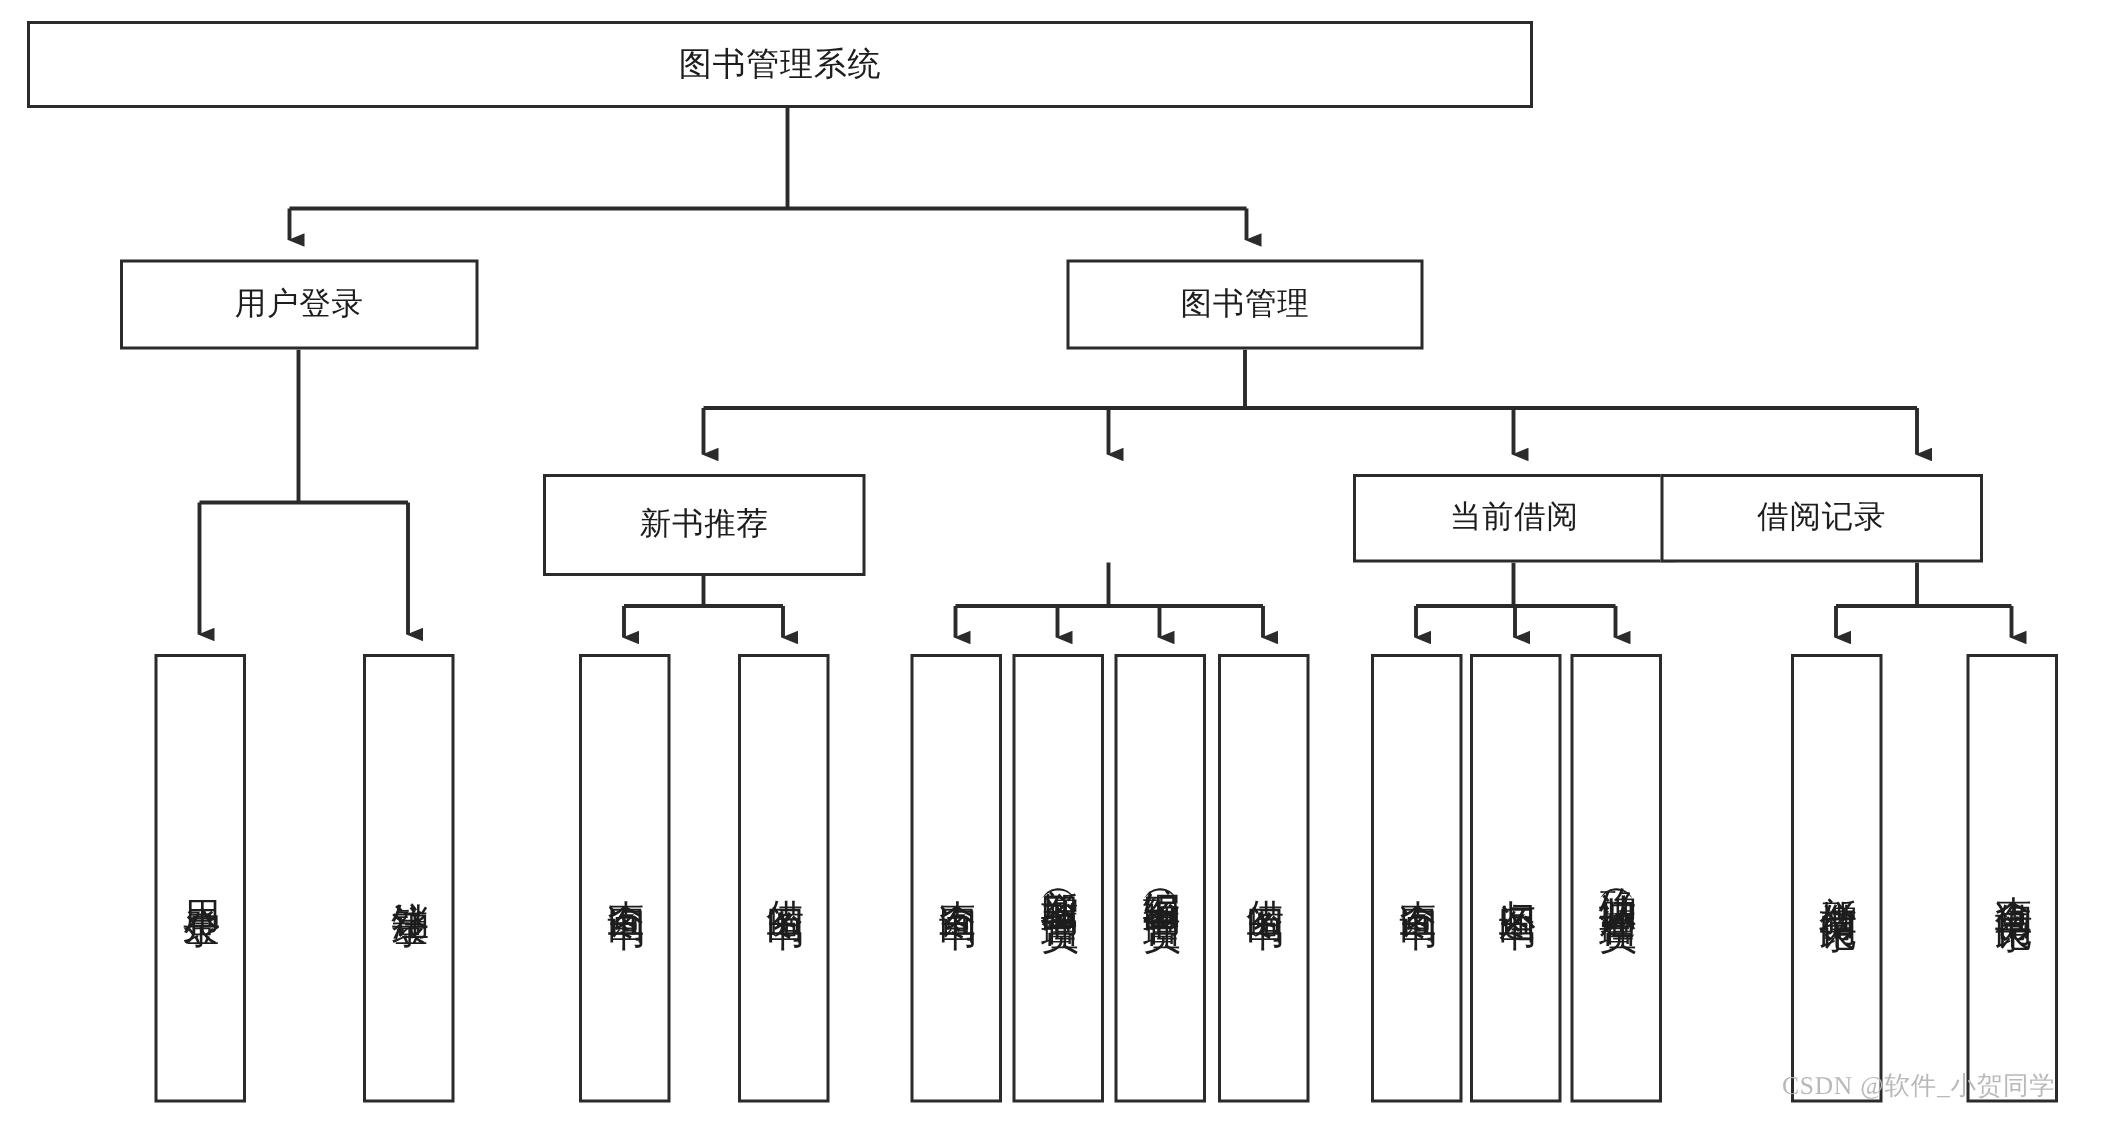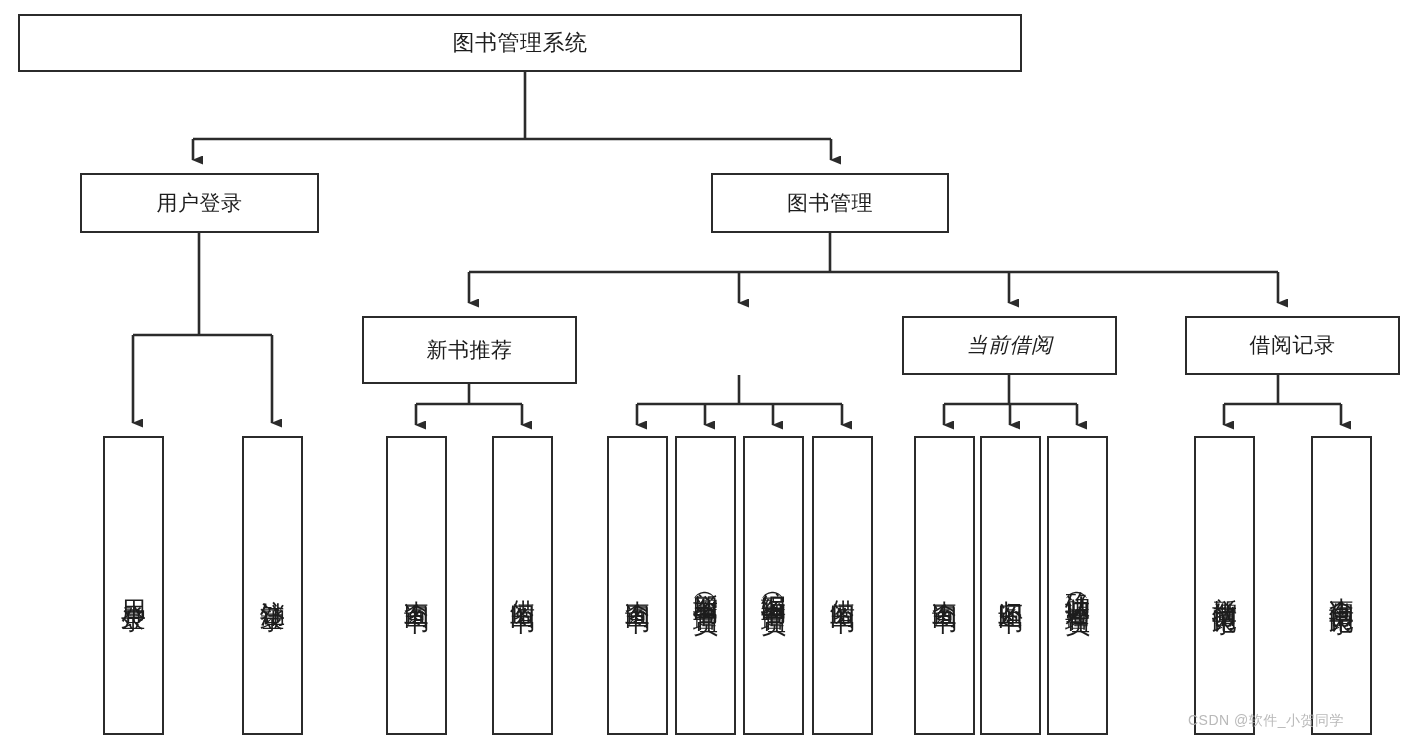--- a/index.html
+++ b/index.html
@@ -57,25 +57,25 @@
     writing-mode: vertical-rl;
     text-orientation: upright;
     font-size: 25px;
     letter-spacing: 3px;
     line-height: 1;
   }
   .watermark {
     position: absolute;
     left: 1188px;
     top: 712px;
-    font-size: 14px;
+    font-size: 17px;
     color: #b9b9b9;
     letter-spacing: 0.5px;
     white-space: nowrap;
-    font-family: Liberation Sans, sans-serif;
+    font-family: Liberation Serif, serif;
   }
 </style>
 </head>
 <body>
 
 <div id="diagram-root">
 
   <svg class="edges" viewBox="0 0 1405 747" xmlns="http://www.w3.org/2000/svg">
     <defs>
       <marker id="arrowhead" markerWidth="9" markerHeight="11" refX="4.5" refY="10" orient="auto" markerUnits="userSpaceOnUse">
@@ -133,24 +133,24 @@
   <div class="node horiz" style="left:80px; top:173px; width:239px; height:60px;">
     <span class="label">用户登录</span>
   </div>
   <div class="node horiz" style="left:711px; top:173px; width:238px; height:60px;">
     <span class="label">图书管理</span>
   </div>
 
   <div class="node horiz" style="left:362px; top:316px; width:215px; height:68px;">
     <span class="label">新书推荐</span>
   </div>
-  <div class="node horiz" style="left:902px; top:316px; width:215px; height:59px;font-style:italic;">
+  <div class="node horiz" style="left:902px; top:316px; width:215px; height:59px;">
     <span class="label">当前借阅</span>
   </div>
-  <div class="node horiz" style="left:1185px; top:316px; width:215px; height:59px;">
+  <div class="node horiz" style="left:1107px; top:316px; width:215px; height:59px;">
     <span class="label">借阅记录</span>
   </div>
 
   <div class="node vert" style="left:103px; top:436px; width:61px; height:299px;">
     <span class="label">用户登录</span>
   </div>
   <div class="node vert" style="left:242px; top:436px; width:61px; height:299px;">
     <span class="label">注销登录</span>
   </div>
 

